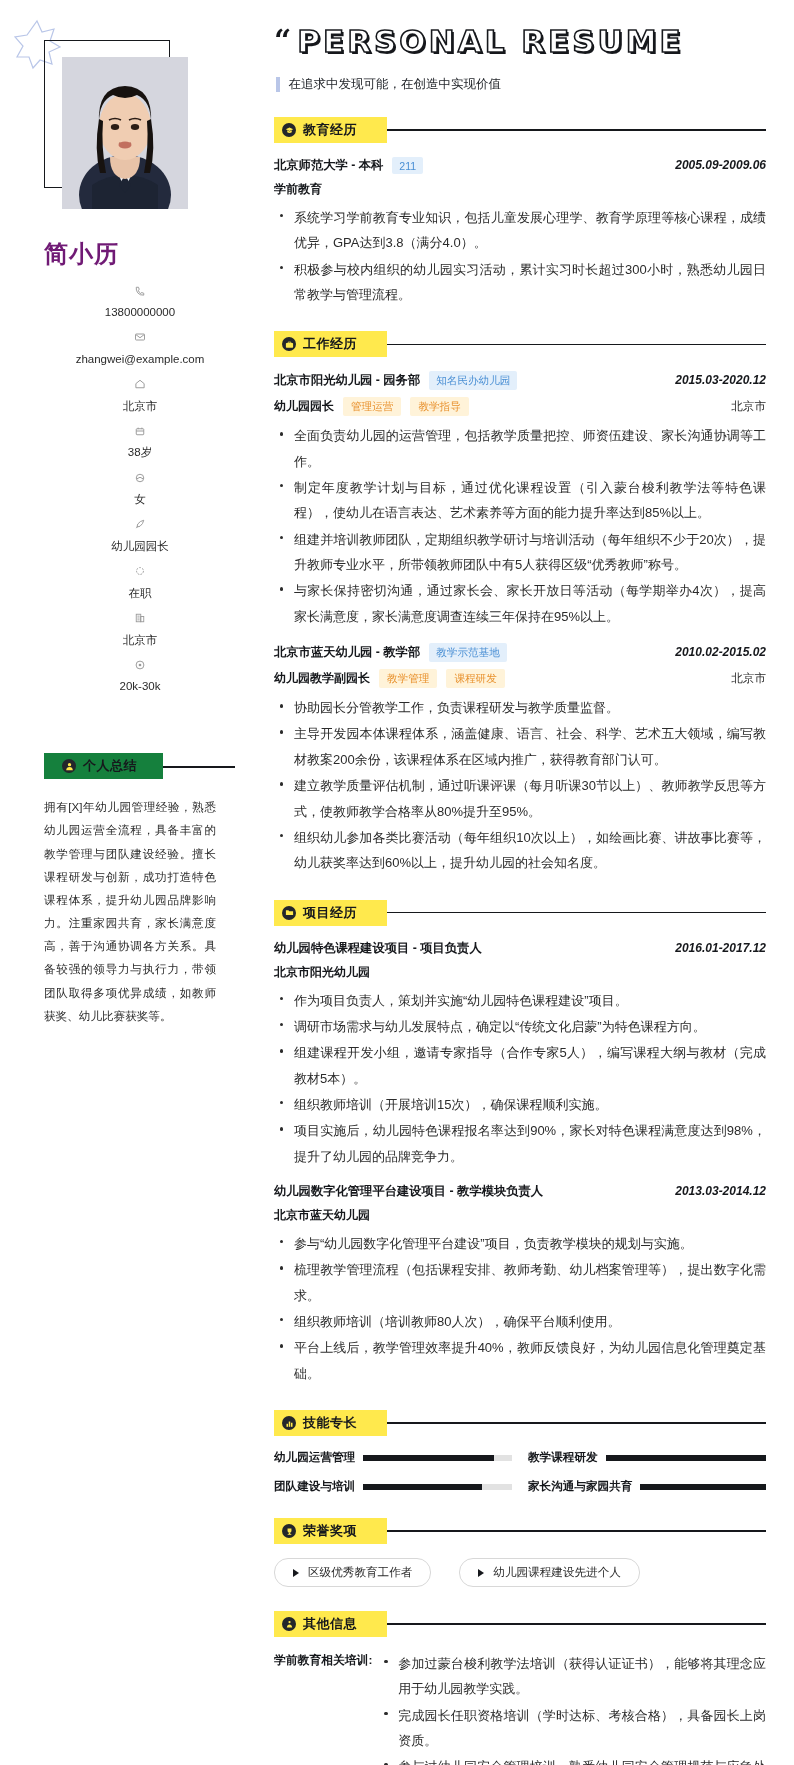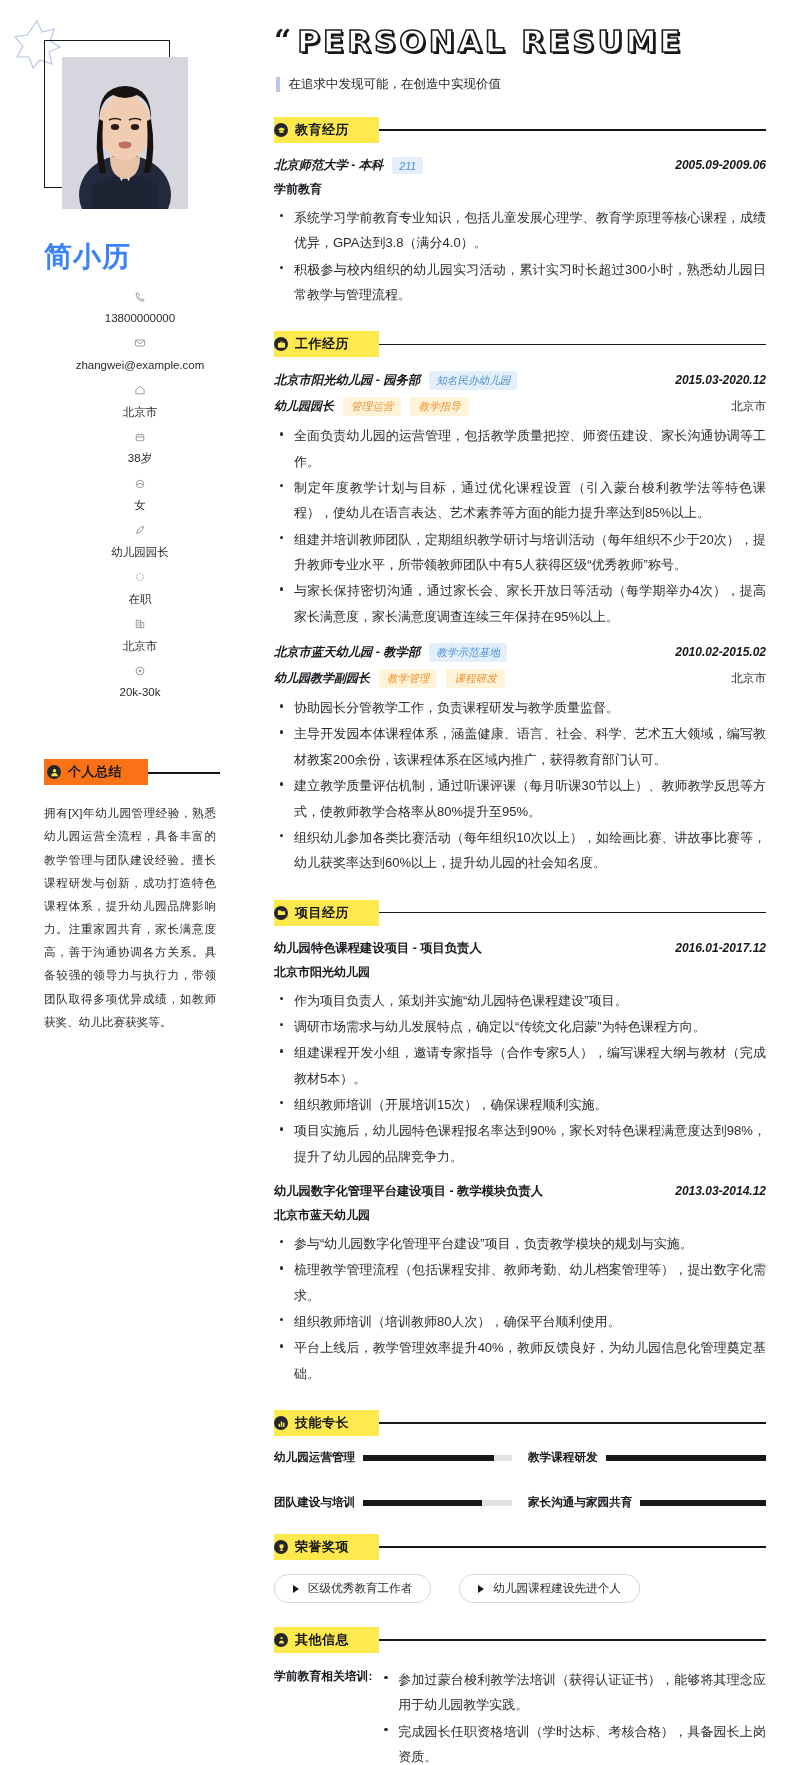--- a/index.html
+++ b/index.html
@@ -54,25 +54,25 @@
     top: 17px;
     width: 126px;
     height: 152px;
     z-index: 3;
     overflow: hidden;
     background: #d9dae1;
   }
   .photo svg { display: block; }
 
   .person-name {
-    font-size: 28px;
+    font-size: 24px;
     font-weight: bold;
     letter-spacing: 1px;
     margin: 26px 0 14px 22px;
-    color: #3b82f6;
+    color: #701a75;
   }
   .contact-list { margin-left: 22px; }
   .contact-row {
     display: flex;
     align-items: center;
     gap: 9px;
     margin-bottom: 11px;
     font-size: 11.5px;
     color: #2a2a2a;
     line-height: 1.2;
@@ -85,22 +85,22 @@
     align-items: center;
     justify-content: center;
     color: #9a9a9a;
   }
   .contact-row .ico svg { display:block; }
 
   .side-section-head {
     display: inline-flex;
     align-items: center;
     gap: 7px;
-    background: #f97316;
-    padding: 4px 26px 4px 3px;
+    background: #15803d;
+    padding: 4px 26px 4px 18px;
     margin: 48px 0 16px 22px;
     position: relative;
   }
   .side-section-head .badge-ico {
     width: 14px; height: 14px;
     border-radius: 50%;
     background: #23262b;
     display: inline-flex;
     align-items: center;
     justify-content: center;
@@ -179,21 +179,21 @@
   .section-head {
     display: flex;
     align-items: center;
     margin: 24px 0 14px 0;
   }
   .section-head .tagbox {
     display: inline-flex;
     align-items: center;
     gap: 7px;
     background: #ffe94d;
-    padding: 4px 30px 4px 0;
+    padding: 4px 30px 4px 8px;
     flex: 0 0 auto;
   }
   .section-head .badge-ico {
     width: 14px; height: 14px;
     border-radius: 50%;
     background: #23262b;
     display: inline-flex;
     align-items: center;
     justify-content: center;
     color: #ffe94d;
@@ -219,21 +219,20 @@
     justify-content: space-between;
     gap: 10px;
     margin-bottom: 7px;
   }
   .entry-left {
     display: flex;
     align-items: center;
     gap: 9px;
     flex-wrap: wrap;
     min-width: 0;
-    font-style: italic;
   }
   .entry-title {
     font-size: 12.3px;
     font-weight: bold;
     color: #16181c;
   }
   .entry-date {
     font-size: 12px;
     font-weight: bold;
     color: #16181c;
@@ -289,21 +288,21 @@
     width: 3.4px;
     height: 3.4px;
     background: #2b2b2b;
     border-radius: 50%;
   }
 
   
   .skills-grid {
     display: grid;
     grid-template-columns: 1fr 1fr;
-    gap: 30px 16px;
+    gap: 14px 16px;
     margin-top: 12px;
   }
   .skill {
     display: flex;
     align-items: center;
     gap: 8px;
   }
   .skill-name {
     font-size: 11.6px;
     font-weight: bold;

